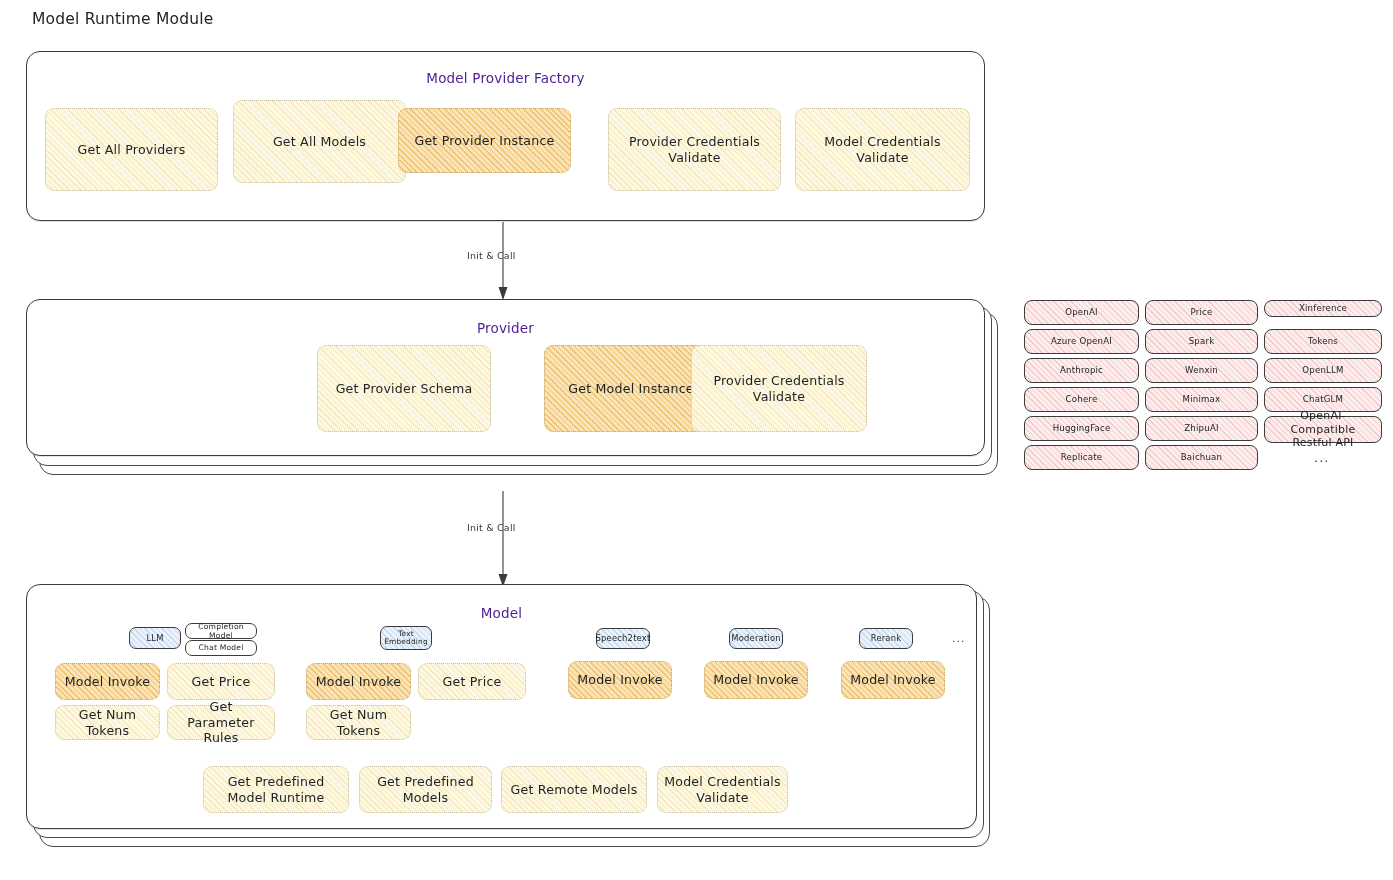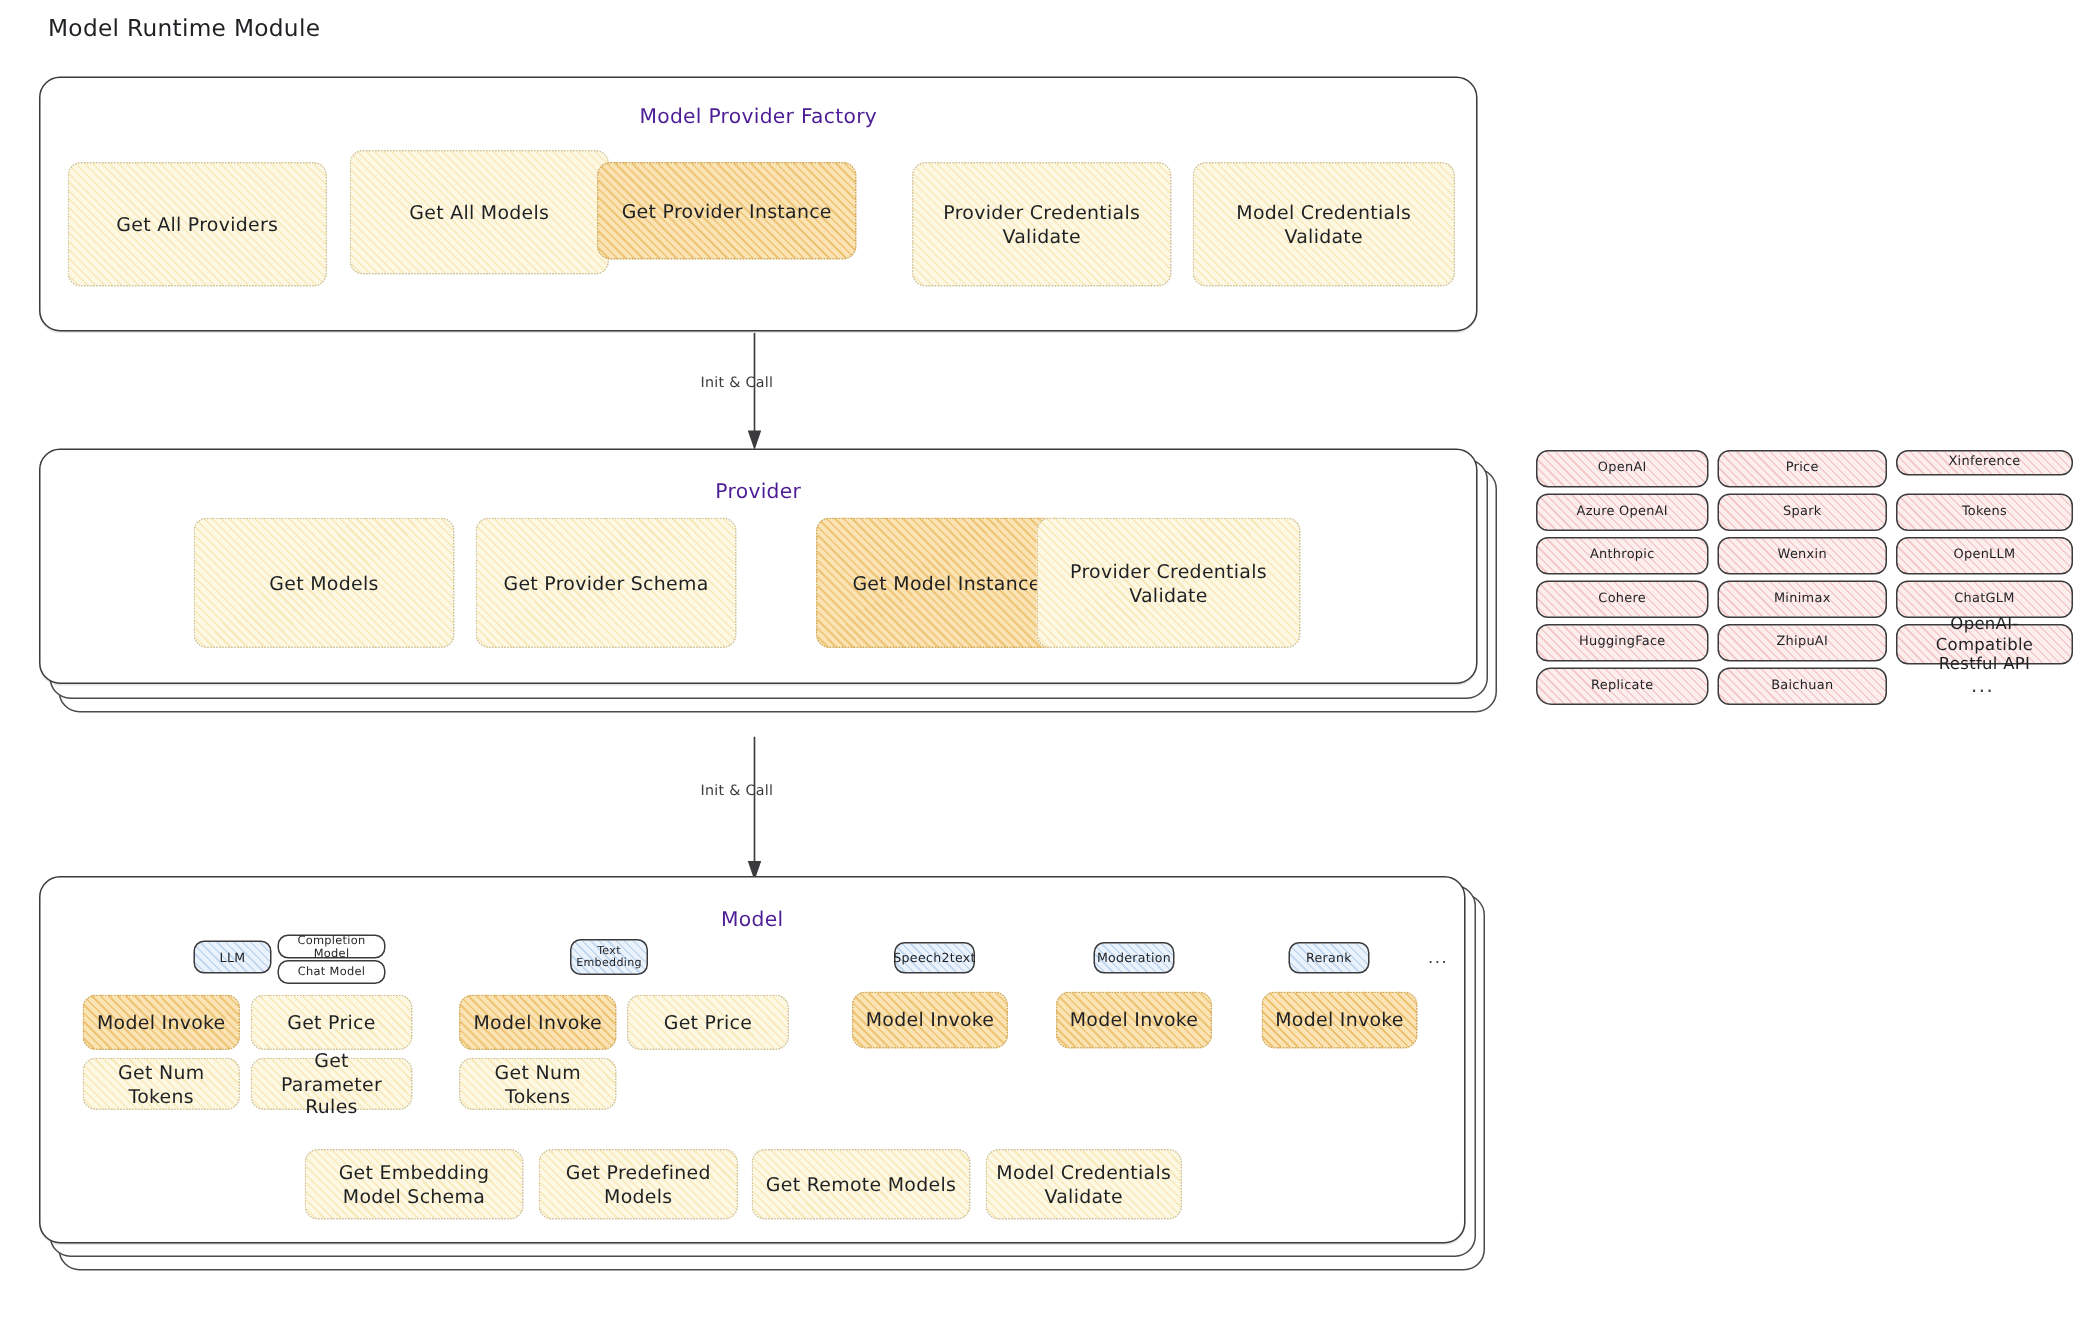--- a/index.html
+++ b/index.html
@@ -125,33 +125,32 @@
       <polygon points="33,78 28.5,65 37.5,65" fill="#3b3b3d"></polygon>
     </svg>
     <div class="arrow-label hand" style="left:-3px; top:28px;">Init &amp; Call</div>
   </div>
 
   <div class="stack-layer" style="left:39px; top:312px; width:959px; height:163px;"></div>
   <div class="stack-layer" style="left:33px; top:306px; width:959px; height:160px;"></div>
   <div class="panel" style="left:26px; top:299px; width:959px; height:157px;">
     <div class="panel-title hand" style="top:20px;">Provider</div>
   </div>
-  <div class="node n-light hand" style="left:129px; top:345px; width:174px; height:87px;">Get Models</div>
   <div class="node n-light hand" style="left:317px; top:345px; width:174px; height:87px;">Get Provider Schema</div>
   <div class="node n-strong hand" style="left:504px; top:345px; width:174px; height:87px;margin-left:40px;">Get Model Instance</div>
   <div class="node n-light hand" style="left:691px; top:345px; width:176px; height:87px;">Provider Credentials Validate</div>
 
   <div style="position:absolute; left:1024px; top:300px; width:358px; height:180px;">
 
     <div class="node n-pink hand" style="left:0px; top:0px; width:115px; height:25px;">OpenAI</div>
     <div class="node n-pink hand" style="left:0px; top:29px; width:115px; height:25px;">Azure OpenAI</div>
     <div class="node n-pink hand" style="left:0px; top:58px; width:115px; height:25px;">Anthropic</div>
     <div class="node n-pink hand" style="left:0px; top:87px; width:115px; height:25px;">Cohere</div>
     <div class="node n-pink hand" style="left:0px; top:116px; width:115px; height:25px;">HuggingFace</div>
-    <div class="node n-pink hand" style="left:0px; top:145px; width:115px; height:25px;border-radius:10px;">Replicate</div>
+    <div class="node n-pink hand" style="left:0px; top:145px; width:115px; height:25px;">Replicate</div>
 
     <div class="node n-pink hand" style="left:121px; top:0px; width:113px; height:25px;">Price</div>
     <div class="node n-pink hand" style="left:121px; top:29px; width:113px; height:25px;">Spark</div>
     <div class="node n-pink hand" style="left:121px; top:58px; width:113px; height:25px;">Wenxin</div>
     <div class="node n-pink hand" style="left:121px; top:87px; width:113px; height:25px;">Minimax</div>
     <div class="node n-pink hand" style="left:121px; top:116px; width:113px; height:25px;">ZhipuAI</div>
     <div class="node n-pink hand" style="left:121px; top:145px; width:113px; height:25px;">Baichuan</div>
 
     <div class="node n-pink hand" style="left:240px; top:0px; width:118px; height:17px;">Xinference</div>
     <div class="node n-pink hand" style="left:240px; top:29px; width:118px; height:25px;">Tokens</div>
@@ -192,18 +191,18 @@
   <div class="node n-strong hand" style="left:568px; top:661px; width:104px; height:38px;">Model Invoke</div>
 
   <div class="node n-blue hand" style="left:729px; top:628px; width:54px; height:21px;">Moderation</div>
   <div class="node n-strong hand" style="left:704px; top:661px; width:104px; height:38px;">Model Invoke</div>
 
   <div class="node n-blue hand" style="left:859px; top:628px; width:54px; height:21px;">Rerank</div>
   <div class="node n-strong hand" style="left:841px; top:661px; width:104px; height:38px;">Model Invoke</div>
 
   <div class="ellipsis hand" style="left:952px; top:632px; font-size:11px;">...</div>
 
-  <div class="node n-light hand" style="left:203px; top:766px; width:146px; height:47px;">Get Embedding Model Schema</div>
+  <div class="node n-light hand" style="left:203px; top:766px; width:146px; height:47px;">Get Predefined Model Runtime</div>
   <div class="node n-light hand" style="left:359px; top:766px; width:133px; height:47px;">Get Predefined Models</div>
   <div class="node n-light hand" style="left:501px; top:766px; width:146px; height:47px;">Get Remote Models</div>
   <div class="node n-light hand" style="left:657px; top:766px; width:131px; height:47px;">Model Credentials Validate</div>
 
 </div>
 
 </body></html>

